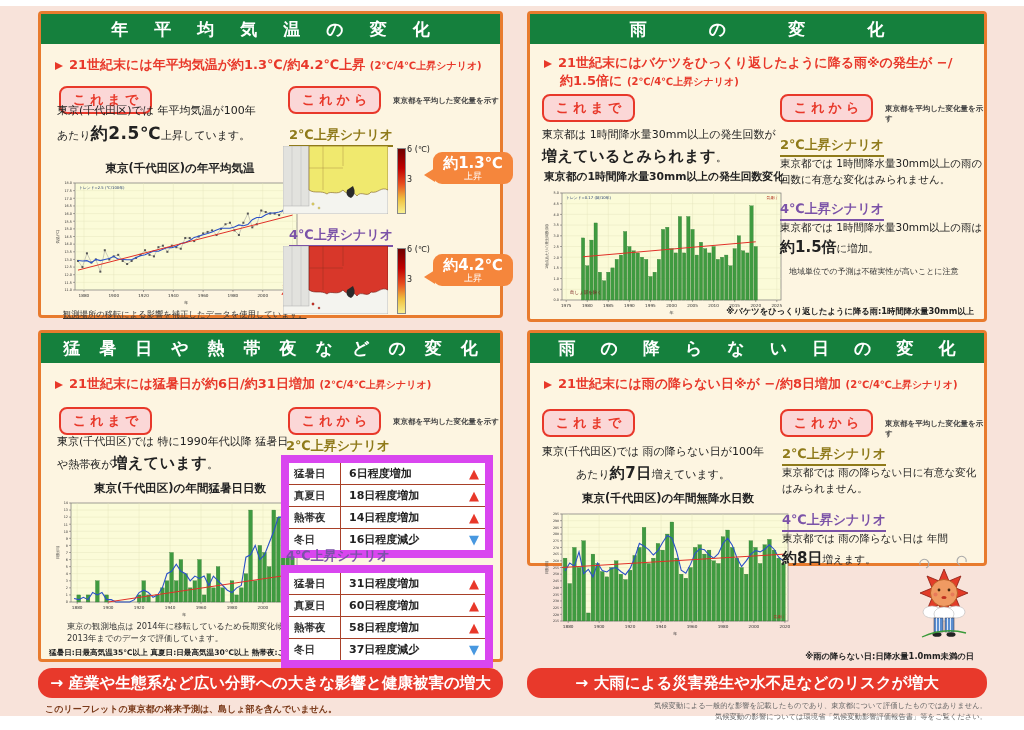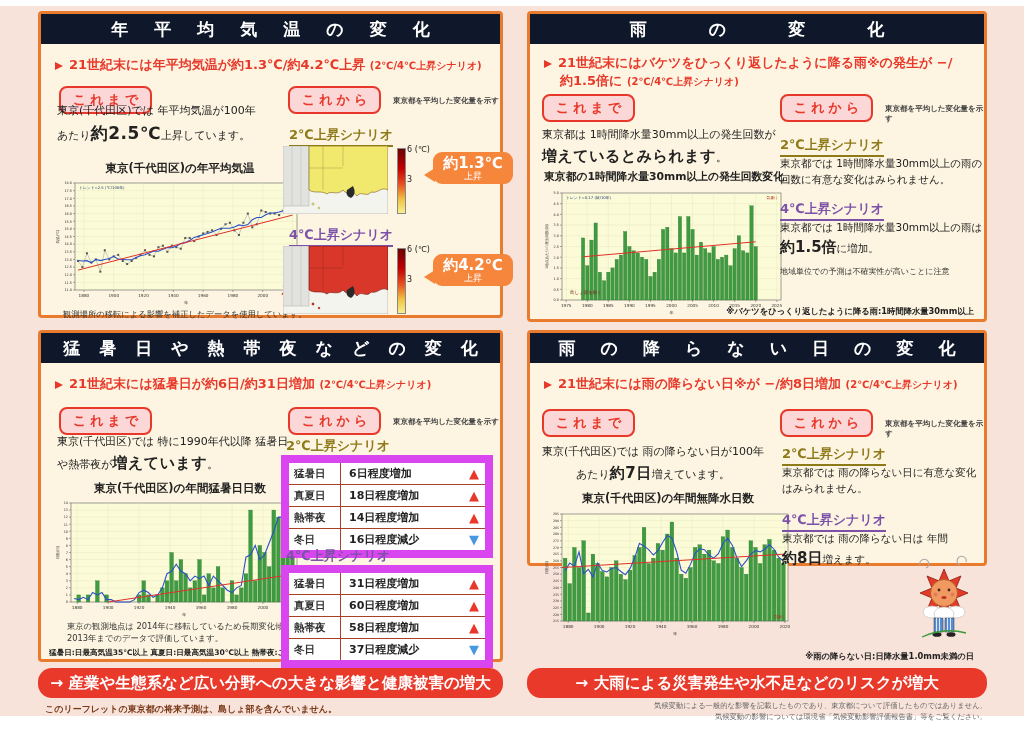--- a/index.html
+++ b/index.html
@@ -1,20 +1,20 @@
 <!DOCTYPE html>
 <html><head>
 <meta charset="utf-8">
 <style>
   html,body{margin:0;padding:0;}
   body{font-family:"DejaVu Sans","Liberation Sans",sans-serif; background:#ffffff;}
   .page{position:relative;width:1024px;height:730px;background:#ffffff;overflow:hidden;}
   .pink-bg{position:absolute;left:0;top:6px;width:1024px;height:710px;background:#f8e3da;}
   .panel{position:absolute;background:#fdf5e1;border:3px solid #e87b2e;border-radius:4px;box-sizing:border-box;}
-  .panel-header{position:absolute;left:0;top:0;right:0;height:30px;background:#0f172a;color:#fff;
+  .panel-header{position:absolute;left:0;top:0;right:0;height:30px;background:#15803d;color:#fff;
     font-weight:bold;font-size:17px;display:flex;align-items:center;justify-content:center;}
   .ls-temp{letter-spacing:26px;text-indent:26px;}
   .ls-rain{letter-spacing:62px;text-indent:62px;}
   .ls-hot{letter-spacing:19px;text-indent:19px;}
   .ls-dry{letter-spacing:25px;text-indent:25px;}
   .bullet{position:absolute;color:#e8382a;font-weight:bold;font-size:13px;line-height:1.35;white-space:nowrap;}
   .bullet .sub{font-size:10px;}
   .tri{display:inline-block;width:0;height:0;border-top:4px solid transparent;border-bottom:4px solid transparent;
     border-left:8px solid #e8382a;margin-right:6px;vertical-align:middle;}
   .badge{position:absolute;background:#fbd7d7;border:2px solid #e8382a;border-radius:8px;color:#e8382a;
@@ -43,21 +43,21 @@
   .cbar-lab{position:absolute;font-size:8px;color:#222;white-space:nowrap;}
   .table{position:absolute;border:8px solid #d946ef;background:#fff;width:212px;box-sizing:border-box;}
   .trow{display:flex;align-items:center;height:21px;border-bottom:1.5px solid #a84028;}
   .trow:last-child{border-bottom:none;}
   .tl{width:52px;border-right:1.5px solid #a84028;font-size:10.5px;font-weight:bold;color:#333;
     padding-left:5px;height:100%;display:flex;align-items:center;box-sizing:border-box;}
   .tv{flex:1;font-size:11px;font-weight:bold;color:#222;padding-left:8px;}
   .arr{width:22px;font-size:13px;text-align:center;font-weight:bold;}
   .arr-up{color:#e8382a;} .arr-down{color:#4898e0;}
   .panel-footnote{position:absolute;font-size:7.6px;color:#222;font-weight:bold;white-space:nowrap;}
-  .small-note{position:absolute;font-size:8px;color:#333;}
+  .small-note{position:absolute;font-size:8px;color:#333;padding-left:9px;}
   .banner{position:absolute;background:#e8392b;border-radius:14px;color:#fff;font-weight:bold;font-size:15.5px;
     display:flex;align-items:center;justify-content:center;height:30px;}
   .foot-note-left{position:absolute;font-size:9px;color:#7a3a1a;font-weight:bold;}
   .foot-note-right{position:absolute;font-size:7.3px;color:#666;text-align:right;line-height:1.45;}
 </style>
 </head>
 <body>
 
 <div class="page">
   <div class="pink-bg"></div>
@@ -196,21 +196,21 @@
           <rect x="234.06040268456374" y="32.457142857142884" width="2" height="2" fill="#555"></rect>
           <rect x="238.53020134228188" y="30.928571428571427" width="2" height="2" fill="#555"></rect>
           <polyline points="24.97986577181208,86.44761904761907 29.449664429530202,86.95714285714288 33.919463087248324,86.6514285714286 38.38926174496645,88.79142857142855 42.85906040268456,85.42857142857143 47.328859060402685,86.6514285714286 51.79865771812081,85.42857142857143 56.26845637583892,84.51142857142858 60.738255033557046,82.37142857142858 65.20805369127517,85.12285714285716 69.6778523489933,85.42857142857143 74.14765100671141,85.7342857142857 78.61744966442953,85.7342857142857 83.08724832214764,83.59428571428573 87.55704697986577,81.75999999999999 92.02684563758389,80.84285714285714 96.49664429530202,78.70285714285713 100.96644295302013,76.86857142857144 105.43624161073826,77.17428571428576 109.90604026845637,75.34 114.3758389261745,73.50571428571426 118.84563758389261,73.81142857142858 123.31543624161074,72.2828571428571 127.78523489932886,69.53142857142856 132.255033557047,68.61428571428571 136.72483221476512,66.47428571428571 141.19463087248323,63.417142857142835 145.66442953020135,62.19428571428572 150.13422818791946,60.66571428571427 154.60402684563758,59.44285714285715 159.0738255033557,57.914285714285704 163.5436241610738,56.07999999999998 168.01342281879195,54.24571428571427 172.48322147651007,54.24571428571427 176.95302013422818,54.24571428571427 181.4228187919463,53.02285714285713 185.89261744966444,50.88285714285715 190.36241610738256,51.80000000000001 194.83221476510067,50.57714285714284 199.3020134228188,45.68571428571429 203.77181208053693,43.54571428571423 208.24161073825505,43.54571428571431 212.71140939597316,40.79428571428575 217.18120805369125,38.960000000000015 221.6510067114094,38.960000000000015 226.1208053691275,38.04285714285712 230.59060402684563,36.51428571428572 235.06040268456374,35.75 239.53020134228188,33.96666666666671" fill="none" stroke="#2a50c8" stroke-width="1.1"></polyline>
           <line x1="24.97986577181208" y1="96.12857142857142" x2="239.53020134228188" y2="41.099999999999994" stroke="#e03028" stroke-width="1"></line>
           <text x="26" y="14.5" font-size="3.8" fill="#223a6e">トレンド=2.5 (℃/100年)</text>
           <text x="241" y="113" font-size="3.8" fill="#b03020" text-anchor="end">気象庁</text>
           <polygon points="228.2906040268456,120.8 232.89060402684564,120.8 230.59060402684563,117.2" fill="#e03028"></polygon>
           <text x="5.5" y="62.5" font-size="3.6" fill="#333" text-anchor="middle" transform="rotate(-90 5.5 62.5)">気温(℃)</text>
           <text x="133" y="130" font-size="4.2" fill="#333" text-anchor="middle">年</text>
         </svg></div>
-    <div class="chart-note" style="left:22px;top:295px;">観測場所の移転による影響を補正したデータを使用しています。</div>
+    <div class="chart-note" style="left:22px;top:295px;text-decoration:underline;">観測場所の移転による影響を補正したデータを使用しています。</div>
 
     <div class="scen-label scen2" style="left:248px;top:112px;"><span>2℃上昇シナリオ</span></div>
     <div class="map map2" style="left:242px;top:132px;">
       <svg width="105" height="68" viewBox="0 0 105 68">
         <rect width="105" height="68" fill="#f4f4ef" stroke="#999" stroke-width="0.6"></rect>
         <rect x="0" y="0" width="26" height="60" fill="#e2e2de" stroke="#aaa" stroke-width="0.5"></rect>
         <line x1="9" y1="0" x2="9" y2="60" stroke="#bbb" stroke-width="0.5"></line>
         <line x1="18" y1="0" x2="18" y2="60" stroke="#bbb" stroke-width="0.5"></line>
         <path class="land" d="M26 0 H105 V44 C98 40 95 48 88 46 C84 52 78 44 74 50 C70 44 64 50 60 44 C54 50 48 44 44 48 C38 44 32 48 26 44 Z" stroke="#7a5a20" stroke-width="0.6"></path>
         <path d="M70 40 q4 8 -2 12 q-6 -2 -4 -8 z" fill="#2a2a2a"></path>

